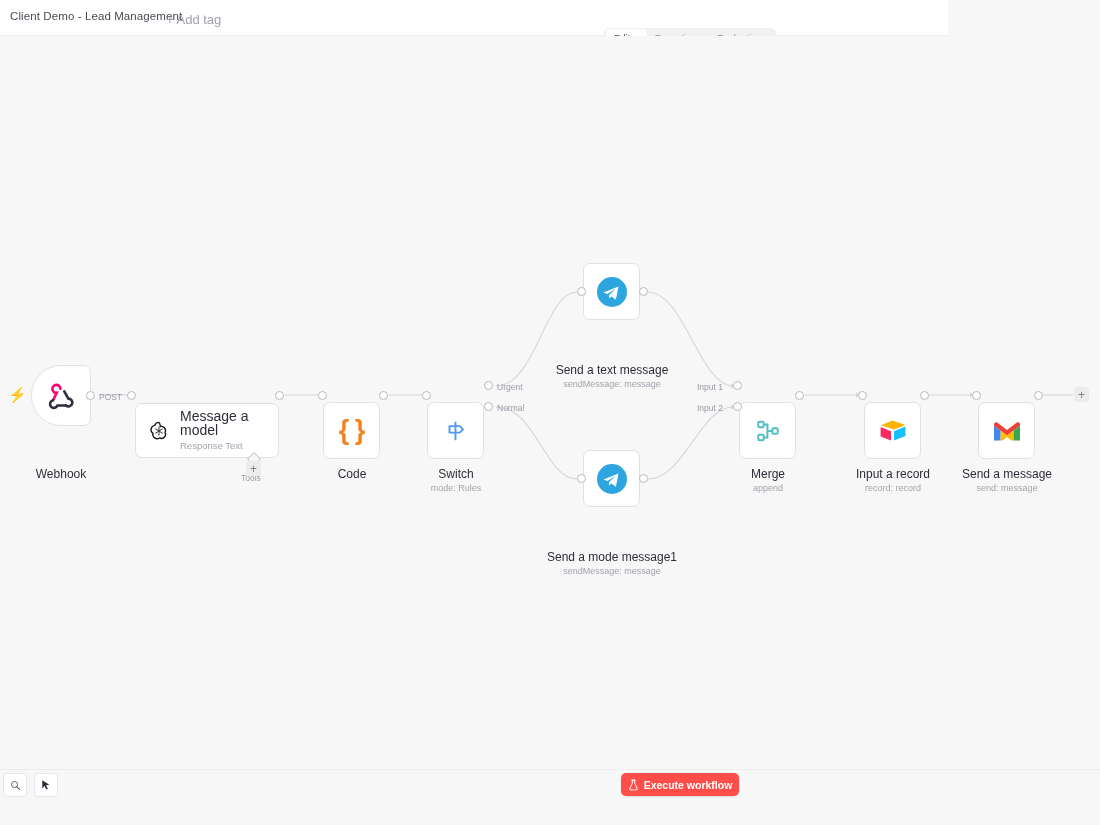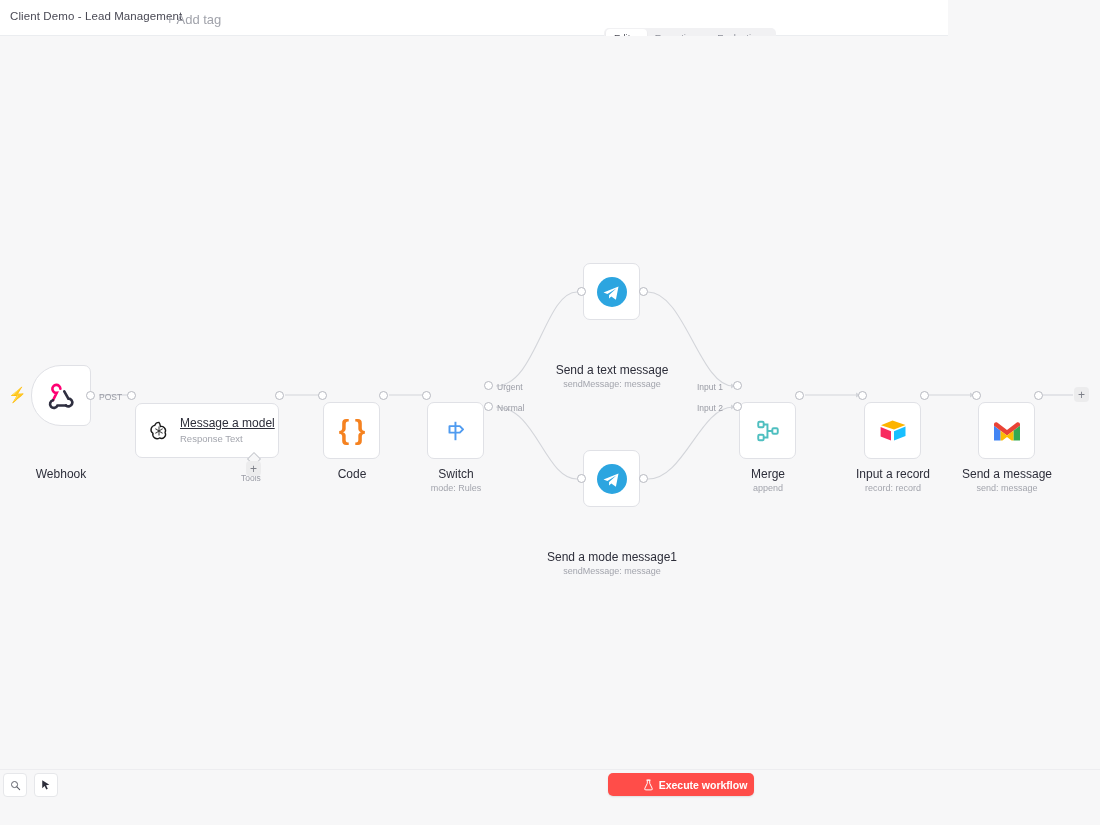--- a/index.html
+++ b/index.html
@@ -216,21 +216,21 @@
     <div class="port-label" style="left:99px; top:356px;">POST</div>
     <div class="port" style="left:127px; top:355px;"></div>
     <div class="node-caption" style="left:-49px; top:431px;">Webhook</div>
 
     <div class="node wide" style="left:135px; top:367px; width:144px; height:55px; top:367px;">
       <svg width="28" height="28" viewBox="0 0 24 24">
         <path d="M12 2.6c-2.1 0-3.9 1.3-4.6 3.2-1.9.3-3.4 1.7-3.9 3.5-.6 2 .2 4.1 1.9 5.2-.5 1.9.2 3.9 1.8 5 1.6 1.2 3.8 1.2 5.4.1 1.7.9 3.8.6 5.2-.8 1.4-1.4 1.7-3.5.8-5.2.9-1.7.6-3.8-.8-5.2-1.1-1.1-2.7-1.6-4.2-1.3C12.9 3.5 12 2.6 12 2.6z" fill="none" stroke="#1a1a1a" stroke-width="1.5"></path>
         <path d="M12 7.2v9.6M8 9.4l8 5.2M16 9.4l-8 5.2" fill="none" stroke="#1a1a1a" stroke-width="1.1" opacity=".85"></path>
       </svg>
       <div style="margin-left:10px;">
-        <div style="font-size:12px; color:#2d2e3a; line-height:14px; width:98px;text-decoration:underline;">Message a model</div>
+        <div style="font-size:14px; color:#2d2e3a; line-height:14px; width:98px;">Message a model</div>
         <div style="font-size:9.5px; color:#a3a5ad; line-height:13px; margin-top:2px;">Response Text</div>
       </div>
     </div>
     <div class="port" style="left:275px; top:355px;"></div>
 
     <div class="diamond" style="left:249px; top:418px;"></div>
     <div class="tools-label" style="left:241px; top:437px;">Tools</div>
     <div class="plus-btn" style="left:246px; top:425px;">+</div>
 
     <div class="node" style="left:323px; top:366px; width:57px; height:57px;">
@@ -332,21 +332,21 @@
         <circle cx="6.6" cy="6.6" r="4.4" fill="none" stroke="#5b5d66" stroke-width="1.4"></circle>
         <path d="M10 10l4 4" stroke="#5b5d66" stroke-width="1.6" stroke-linecap="round"></path>
       </svg>
     </div>
     <div class="mini-btn" style="left:34px; top:3px;">
       <svg width="12" height="12" viewBox="0 0 16 16">
         <path d="M3 1.5l9.5 6.2-4.4.7 2.3 4.6-2 1-2.3-4.6-3.1 3z" fill="#2d2e3a"></path>
       </svg>
     </div>
 
-    <div class="exec-btn" style="left:608px; top:3px;padding-left:28px;">
+    <div class="exec-btn" style="left:621px; top:3px;">
       <svg width="11" height="12" viewBox="0 0 14 16">
         <g fill="none" stroke="#ffffff" stroke-width="1.3" stroke-linejoin="round">
           <path d="M5.4 1.5v4.2L2.2 12.3a1.5 1.5 0 0 0 1.3 2.2h7a1.5 1.5 0 0 0 1.3-2.2L8.6 5.7V1.5z"></path>
           <path d="M4.2 1.5h5.6"></path>
         </g>
       </svg>
       <span>Execute workflow</span>
     </div>
   </div>
 

